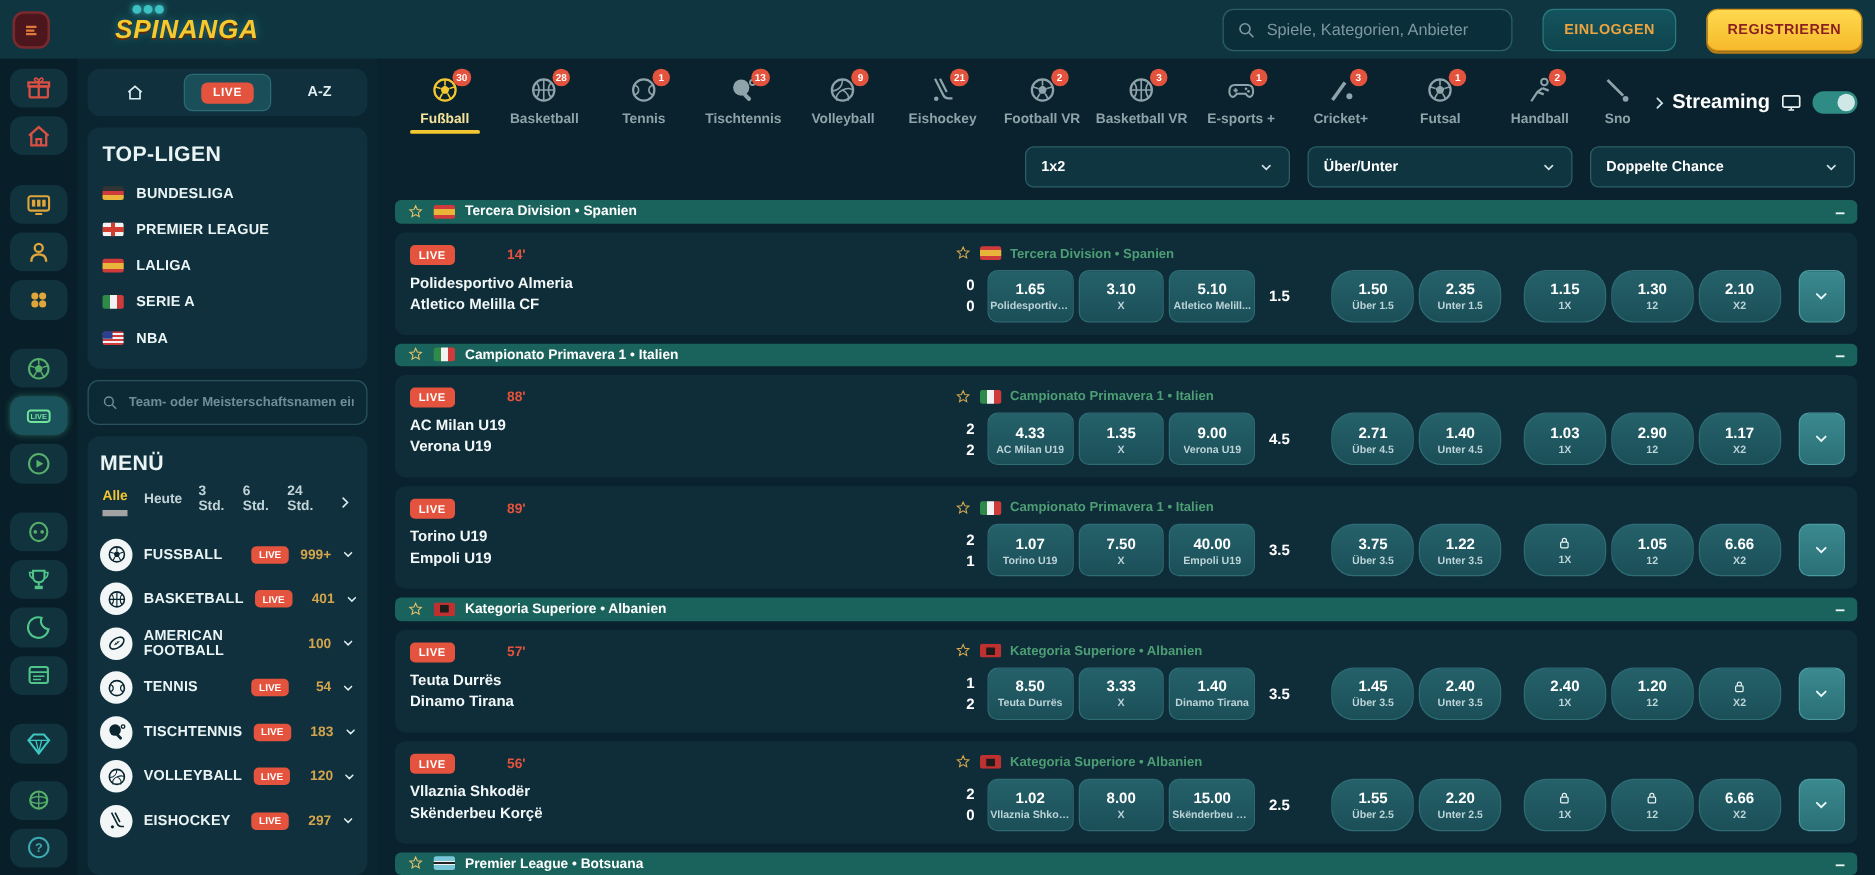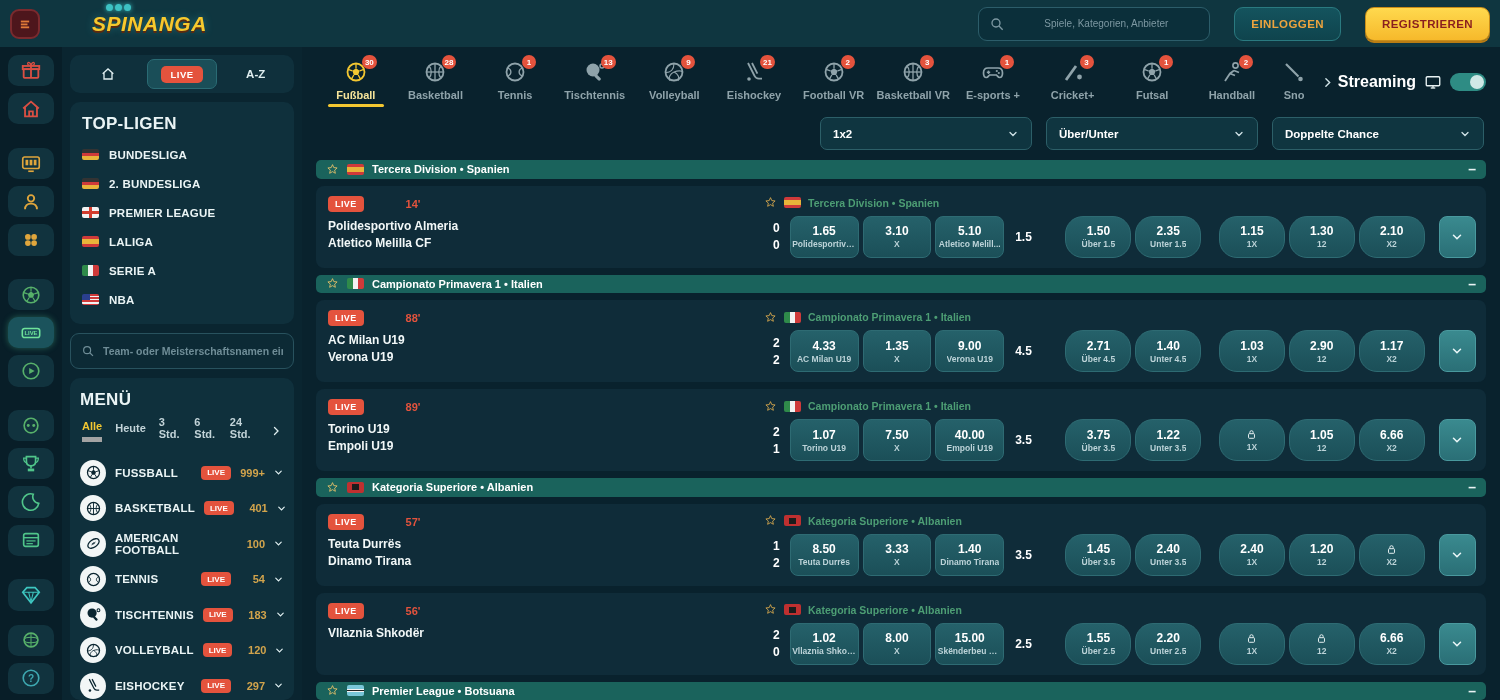--- a/index.html
+++ b/index.html
@@ -10,21 +10,21 @@
   
   .topbar { height:47px; background:#0f3640; display:flex; align-items:center; padding:0 10px; gap:24px; }
   .burger { width:30px; height:30px; background:#4d161c; border:2px solid #7a2a2e; border-radius:9px; color:#e07a38; display:flex; align-items:center; justify-content:center; cursor:pointer; }
   .burger svg { width:20px; height:20px; }
   .brand { position:relative; font-style:italic; font-weight:900; font-size:21px; letter-spacing:.5px; color:#f6c92e; text-shadow:0 2px 0 #5a2b10, 0 0 8px rgba(61,194,196,.45); padding-left:28px; cursor:pointer; }
   .brand .gem { position:absolute; left:42px; top:-8px; display:flex; gap:2px; }
   .brand .gem i { width:7px; height:7px; border-radius:50%; background:#3dc2c4; box-shadow:0 0 5px #3dc2c4; }
   .topbar .spacer { flex:1; }
   .top-search { width:232px; height:34px; background:#0b2f3a; border:1.5px solid #2c5d6a; border-radius:9px; display:flex; align-items:center; gap:8px; padding:0 10px; color:#7d98a2; }
   .top-search svg { width:16px; height:16px; }
-  .top-search input { flex:1; background:transparent; border:none; outline:none; color:#fca5a5; font-size:10px; font-family:inherit;text-align:center; }
+  .top-search input { flex:1; background:transparent; border:none; outline:none; color:#fca5a5; font-size:13px; font-family:inherit; }
   .top-search input::placeholder { color:#7d98a2; }
   .btn-login { height:34px; padding:0 16px; border-radius:9px; background:linear-gradient(180deg,#14545e,#0f444d); border:1px solid #2a7a80; color:#eda43e; font-weight:800; font-size:11.5px; letter-spacing:.4px; cursor:pointer; }
   .btn-register { height:34px; padding:0 16px; border-radius:9px; background:linear-gradient(180deg,#ffd94e,#f6b92b); border:1px solid #c98d18; box-shadow:0 2px 0 #b97d14; color:#8a1f1f; font-weight:900; font-size:11.5px; letter-spacing:.4px; cursor:pointer; }
 
   
   .shell { display:flex; height:653px; }
 
   
   .rail { width:62px; padding:8px 0 6px 8px; display:flex; flex-direction:column; gap:7px; background:#081e28; }
   .rail-btn { width:46px; height:40px; background:#11333e; border-radius:10px; display:flex; align-items:center; justify-content:center; cursor:pointer; }
@@ -286,24 +286,20 @@
     </div>
 
     <div class="side-card leagues">
       <div class="side-title">TOP-LIGEN</div>
       <div id="topLeagues">
           <div class="league-row">
             <i class="flag flag-de"></i>
             <span>BUNDESLIGA</span>
           </div>
           <div class="league-row">
-            <i class="flag flag-de"></i>
-            <span>2. BUNDESLIGA</span>
-          </div>
-          <div class="league-row">
             <i class="flag flag-en"></i>
             <span>PREMIER LEAGUE</span>
           </div>
           <div class="league-row">
             <i class="flag flag-es"></i>
             <span>LALIGA</span>
           </div>
           <div class="league-row">
             <i class="flag flag-it"></i>
             <span>SERIE A</span>
@@ -976,20 +972,21 @@
       </div>
         </div>
         <div class="match">
       <div class="m-left">
         <div class="m-meta">
               <span class="live-badge">LIVE</span>
               <span class="m-time">56'</span>
             </div>
         <div class="teams">
           <span class="team">Vllaznia Shkodër</span>
+          <span class="team">Skënderbeu Korçë</span>
         </div>
       </div>
       <div class="m-right">
         <div class="m-league">
           <span class="star">
                 <svg viewBox="0 0 24 24">
                   <path d="M12 3 L14.4 8.5 L20.5 9.1 L16 13.1 L17.3 19 L12 15.9 L6.7 19 L8 13.1 L3.5 9.1 L9.6 8.5 Z" fill="none" stroke="currentColor" stroke-width="1.6"></path>
                 </svg>
               </span>
           <i class="flag flag-al"></i>

